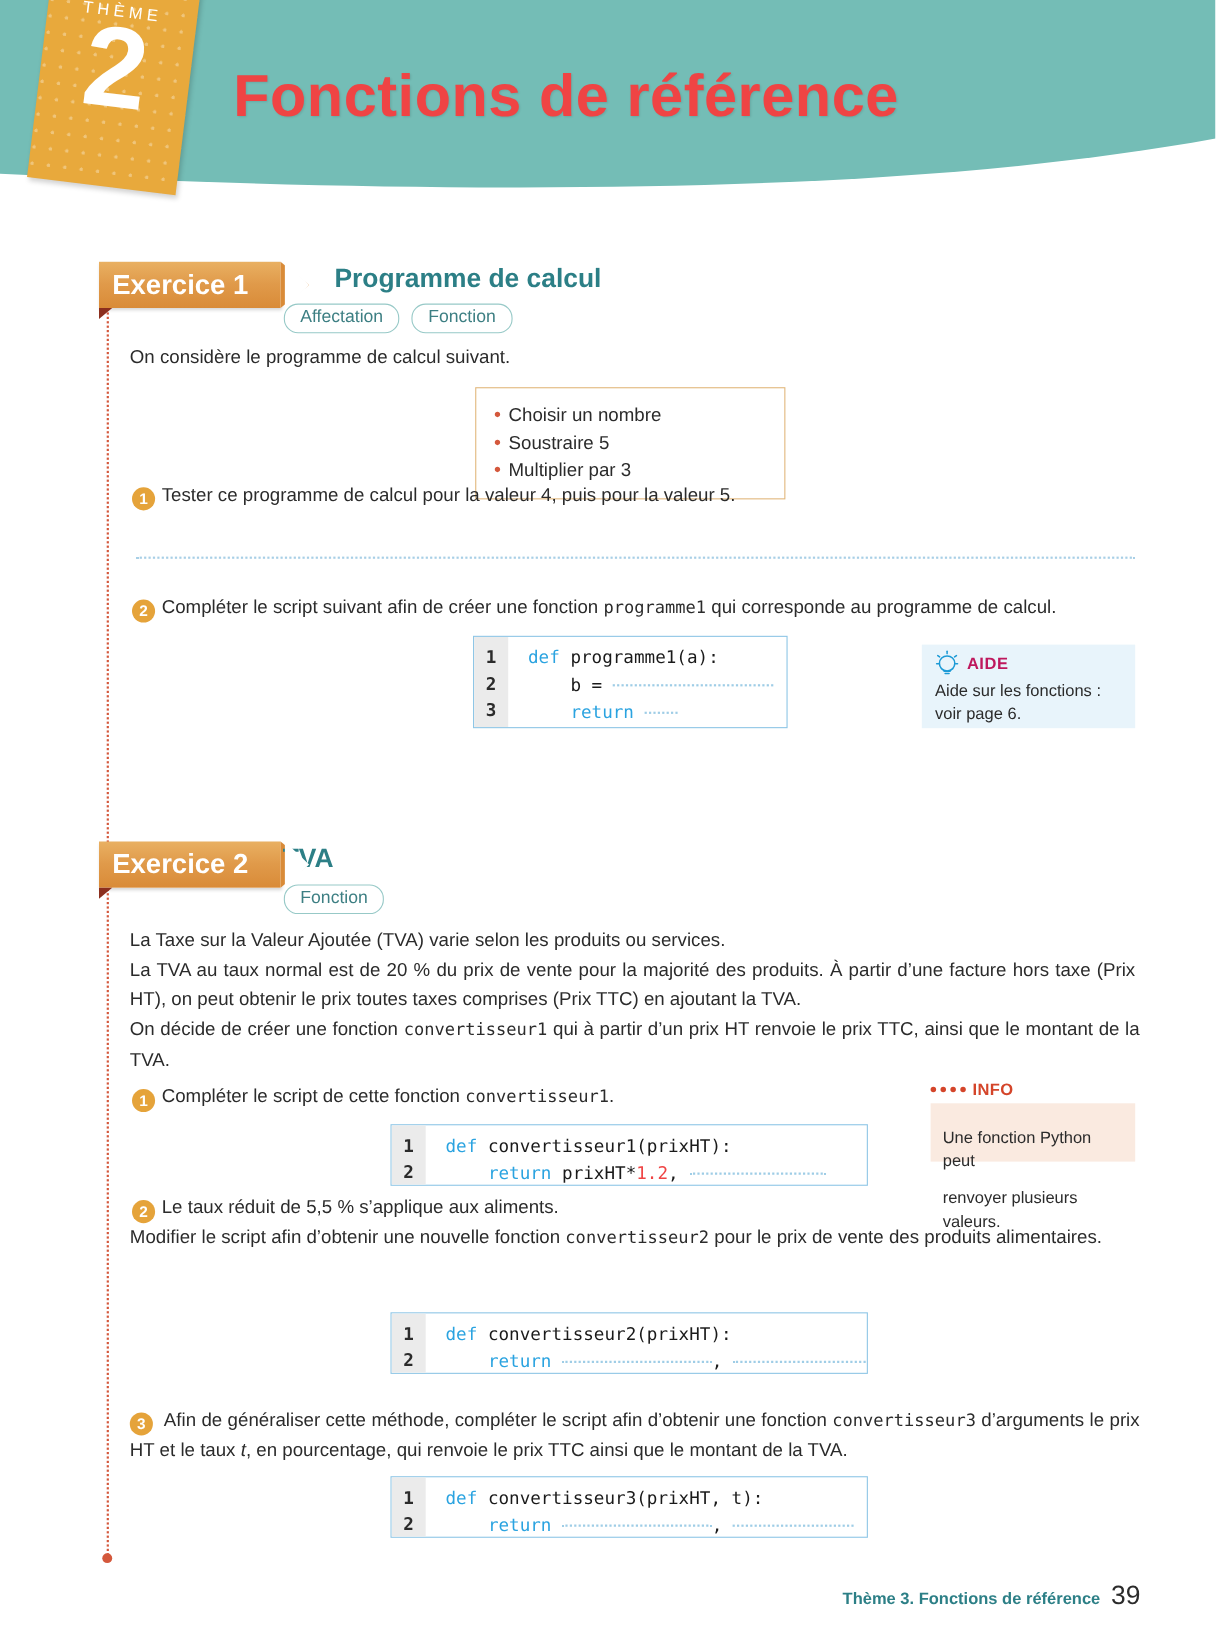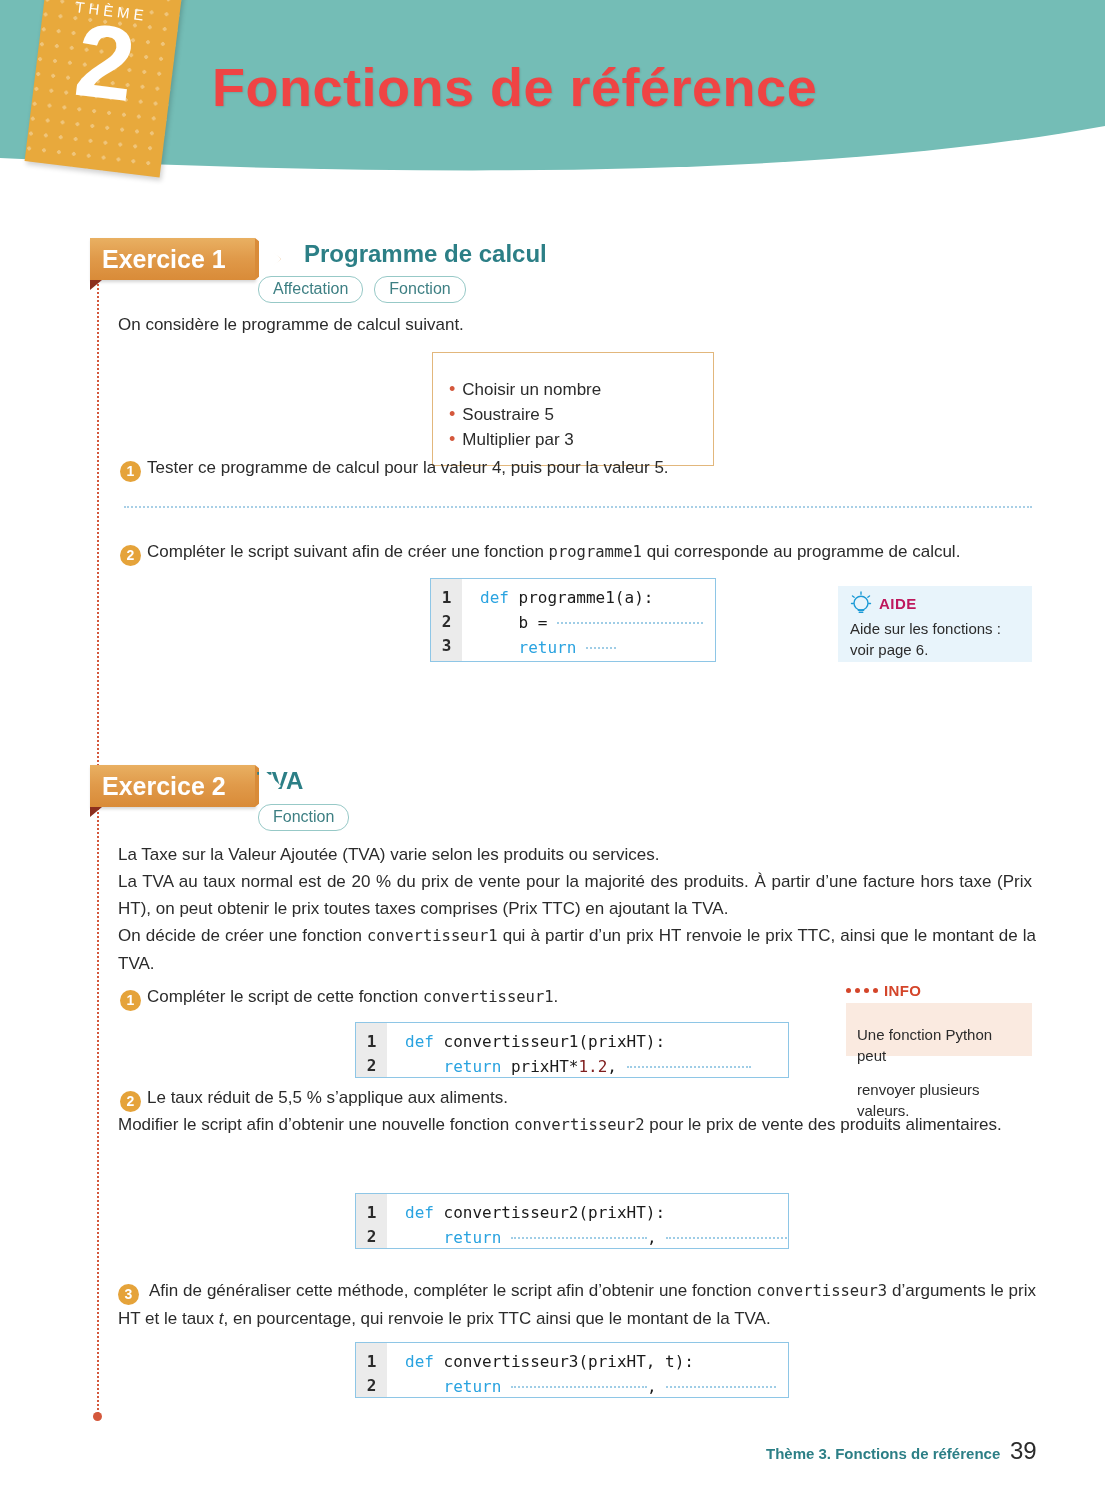--- a/index.html
+++ b/index.html
@@ -193,21 +193,21 @@
     text-align: center;
     vertical-align: -3px;
     margin-right: 6px;
   }
 
   
   .orange-box {
     position: absolute;
     border: 1px solid #e2b77c;
     background: #ffffff;
-    padding: 24px 16px 13px 16px;
+    padding: 12px 16px 13px 16px;
     box-sizing: border-box;
   }
   .orange-box ul { margin: 0; padding: 0; list-style: none; }
   .orange-box li {
     font-size: 17px;
     line-height: 25px;
     color: #2b2b2b;
     white-space: nowrap;
   }
   .orange-box li::before {
@@ -254,21 +254,21 @@
     box-sizing: border-box;
   }
   .code-body div {
     font-family: "DejaVu Sans Mono", "Liberation Mono", monospace;
     font-size: 16px;
     line-height: 24px;
     color: #1a1a1a;
     white-space: pre;
   }
   .kw { color: #2aa3e0; }
-  .num { color: #7f1d1d; }
+  .num { color: #ef4444; }
   .blank {
     display: inline-block;
     border-bottom: 2px dotted #9fcde6;
     vertical-align: 4px;
     height: 12px;
   }
 
   
   .aide {
     position: absolute;
@@ -376,21 +376,21 @@
 <div class="para" style="left:118px; top:311px; width:700px;">On considère le programme de calcul suivant.</div>
 
 <div class="orange-box" style="left:432px; top:352px; width:282px;">
   <ul>
     <li>Choisir un nombre</li>
     <li>Soustraire 5</li>
     <li>Multiplier par 3</li>
   </ul>
 </div>
 
-<div class="para" style="left:120px; top:454px; width:880px;">
+<div class="para" style="left:120px; top:436px; width:880px;">
   <span class="qnum">1</span><span>Tester ce programme de calcul pour la valeur 4, puis pour la valeur 5.</span>
 </div>
 
 <div class="answer-rule" style="left:124px; top:506px; width:908px;"></div>
 
 <div class="para" style="left:120px; top:538px; width:920px;">
   <span class="qnum">2</span><span>Compléter le script suivant afin de créer une fonction </span><code class="mono">programme1</code><span> qui corresponde au programme de calcul.</span>
 </div>
 
 <div class="code" style="left:430px; top:578px; width:286px; height:84px;">

